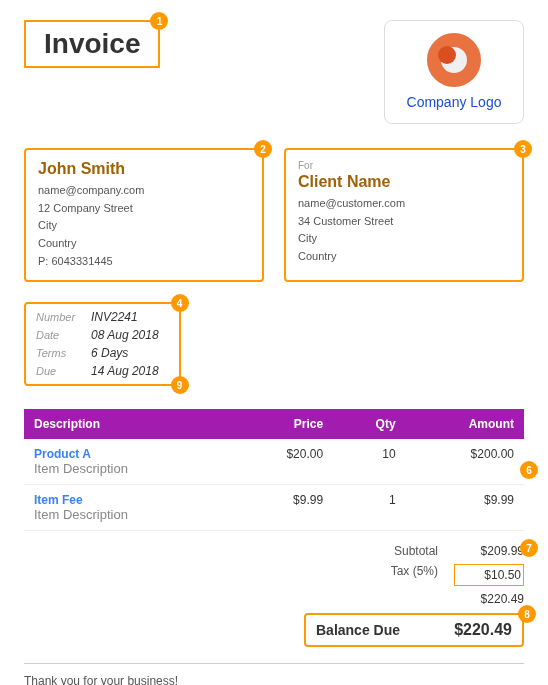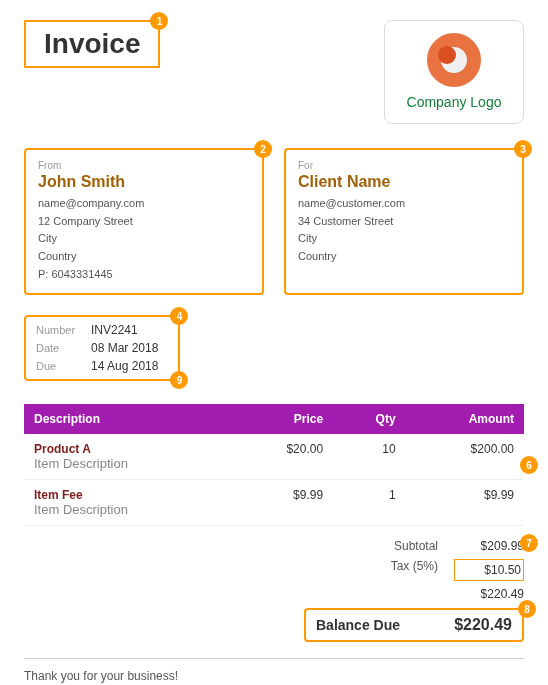--- a/index.html
+++ b/index.html
@@ -52,21 +52,21 @@
       align-items: center;
       width: 140px;
     }
     .logo-icon {
       width: 54px;
       height: 54px;
       margin-bottom: 6px;
     }
     .logo-text {
       font-size: 14px;
-      color: #15803d;
+      color: #1d4ed8;
       text-align: left;
       line-height: 1.3;
     }
 
     
     .parties {
       display: flex;
       gap: 20px;
       margin-bottom: 20px;
     }
@@ -115,20 +115,21 @@
       position: relative;
       display: inline-block;
     }
     .meta-table {
       border-collapse: collapse;
     }
     .meta-table td {
       padding: 2px 10px 2px 0;
       font-size: 12px;
       color: #333;
+      font-style: italic;
     }
     .meta-table td:first-child {
       color: #999;
       font-size: 11px;
       min-width: 55px;
     }
     .meta-table td:last-child {
       font-weight: 500;
     }
     .meta-box {
@@ -194,21 +195,21 @@
     .items-table tbody td {
       padding: 8px 10px;
       font-size: 12px;
       vertical-align: top;
     }
     .items-table tbody td.right {
       text-align: right;
     }
     .item-name {
       font-weight: 600;
-      color: #7f1d1d;
+      color: #3b82f6;
     }
     .item-desc {
       color: #888;
       font-size: 13px;
     }
     .items-section {
       position: relative;
     }
     .badge-6 {
       position: absolute;
@@ -333,21 +334,20 @@
       <circle cx="27" cy="27" r="20" fill="none" stroke="#e87340" stroke-width="14"></circle>
       <circle cx="20" cy="22" r="9" fill="#d94f20"></circle>
     </svg>
     <span class="logo-text">Company Logo</span>
   </div>
 </div>
 
 
 <div class="parties">
   <div class="party-box">
-    <div class="party-label">From</div>
     <div class="party-name">John Smith</div>
     <div class="party-details">
       <span>name@company.com</span><br>
       <span>12 Company Street</span><br>
       <span>City</span><br>
       <span>Country</span><br>
       <span>P: 6043331445</span>
     </div>
     <div class="party-badge">2</div>
   </div>
@@ -368,21 +368,25 @@
 <div class="meta-section">
   <div class="meta-box">
     <table class="meta-table">
       <tbody>
           <tr>
         <td>Number</td>
         <td>INV2241</td>
       </tr>
       <tr>
         <td>Date</td>
-        <td>08 Mar 2018</td>
+        <td>08 Aug 2018</td>
+      </tr>
+      <tr>
+        <td>Terms</td>
+        <td>6 Days</td>
       </tr>
       <tr>
         <td>Due</td>
         <td>14 Aug 2018</td>
       </tr>
     </tbody>
       </table>
     <div class="meta-badge">4</div>
     <div class="meta-badge-9">9</div>
   </div>

